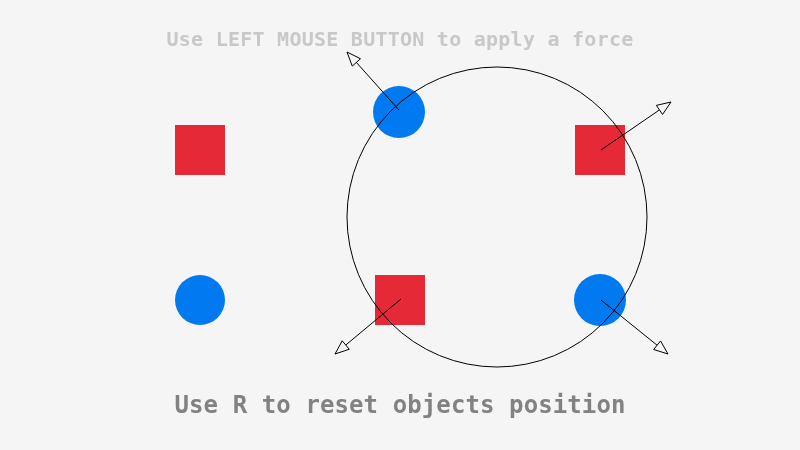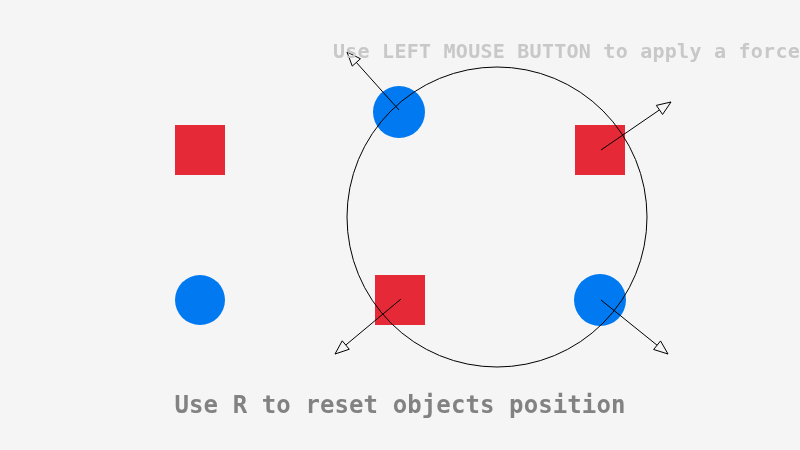--- a/index.html
+++ b/index.html
@@ -22,24 +22,23 @@
     position: absolute;
     left: 0;
     width: 800px;
     text-align: center;
     font-weight: bold;
     white-space: pre;
     user-select: none;
     pointer-events: none;
   }
   .instruction.top {
-    top: 39px;
+    top: 27px;
     font-size: 20px;
     letter-spacing: 0.25px;
-    text-align: right;
   }
   .instruction.bottom {
     top: 391px;
     font-size: 24px;
     letter-spacing: 0.1px;
   }
 </style>
 </head>
 <body>
 

